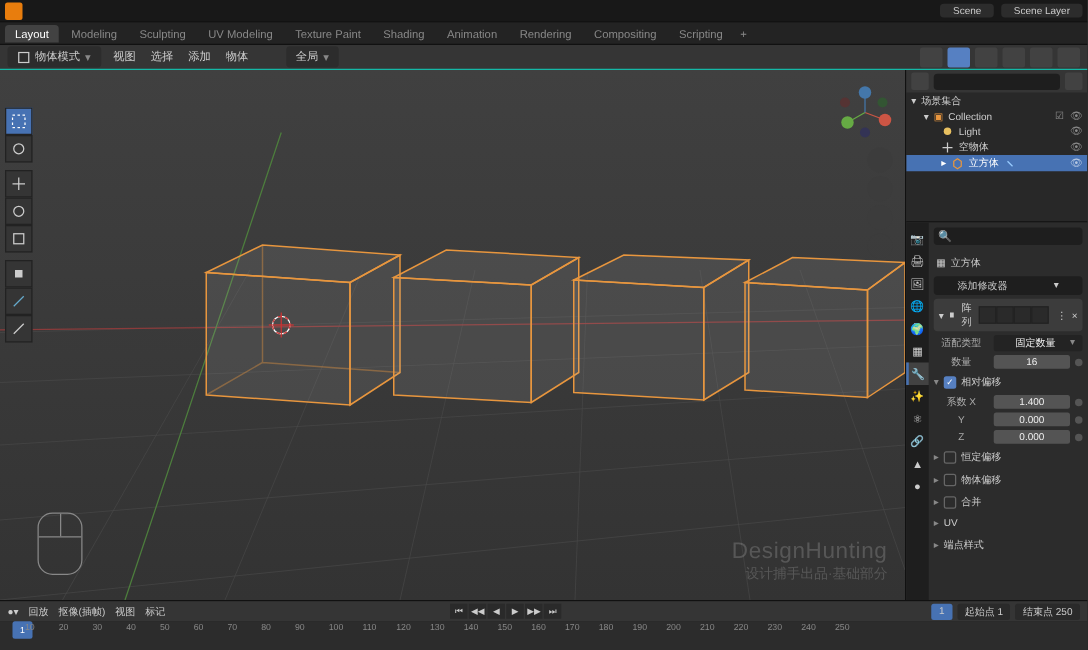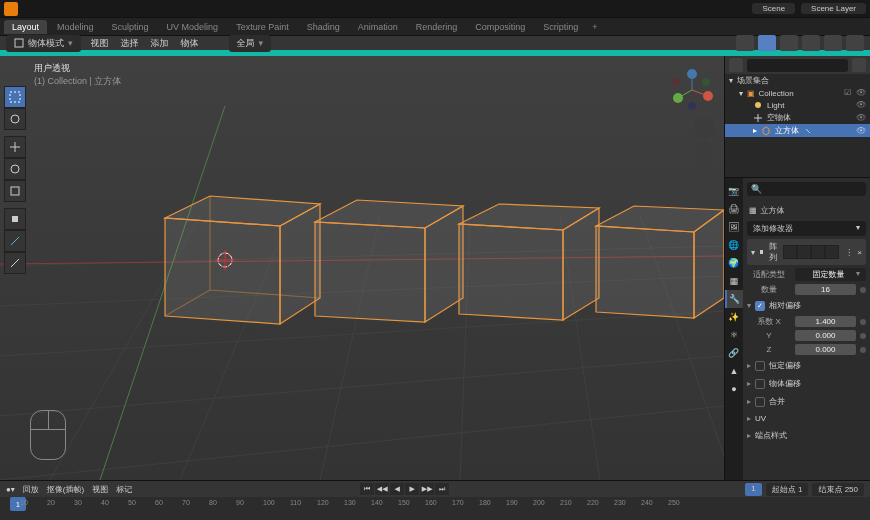--- a/index.html
+++ b/index.html
@@ -7,21 +7,21 @@
 .topbar { height: 18px; background: #181818; display: flex; align-items: center; padding: 0 4px; gap: 10px; border-bottom: 1px solid #111; }
 .topbar .logo { width: 14px; height: 14px; background: #e87d0d; border-radius: 2px; position: relative; }
 .topbar .menus { display: flex; gap: 12px; }
 .topbar .menus span { color: #bbb; cursor: pointer; }
 .topbar .right { margin-left: auto; display: flex; gap: 6px; align-items: center; }
 .topbar .field { background: #2c2c2c; padding: 1px 10px; border-radius: 3px; font-size: 8px; }
 .workspaces { height: 18px; background: #232323; display: flex; align-items: center; padding: 0 4px; gap: 2px; border-bottom: 1px solid #111; }
 .workspaces .tab { padding: 2px 8px; color: #888; cursor: pointer; font-size: 9px; }
 .workspaces .tab.active { background: #424242; color: #fff; border-radius: 3px 3px 0 0; }
 .workspaces .plus { margin-left: 4px; color: #888; }
-.hdr3d { height: 20px; background: #353535; display: flex; align-items: center; padding: 0 6px; gap: 10px; border-bottom: 6px solid #14b8a6; }
+.hdr3d { height: 20px; background: #353535; display: flex; align-items: center; padding: 0 6px; gap: 10px; border-bottom: 1px solid #14b8a6; }
 .hdr3d .mode { background: #2c2c2c; padding: 2px 8px; border-radius: 3px; display: flex; gap: 4px; align-items: center; }
 .hdr3d .menus { display: flex; gap: 12px; }
 .hdr3d .menus span { color: #ccc; }
 .hdr3d .right { margin-left: auto; display: flex; gap: 4px; }
 .hdr3d .iconbtn { width: 18px; height: 16px; background: #424242; border-radius: 2px; }
 .main { display: flex; height: 424px; }
 .viewport { flex: 1; position: relative; background: #3a3a3a; overflow: hidden; }
 .vptext { position: absolute; top: 6px; left: 34px; font-size: 9px; color: #ddd; }
 .vptext .sub { color: #999; }
 .ltoolbar { position: absolute; top: 30px; left: 4px; display: flex; flex-direction: column; gap: 0; }
@@ -50,21 +50,21 @@
 .out-row.sel { background: #4772b3; color: #fff; }
 .out-row .eye { margin-left: auto; display: flex; gap: 2px; }
 .out-row .eye span { width: 10px; height: 10px; opacity: .6; }
 .props { flex: 1; display: flex; background: #2c2c2c; }
 .props-tabs { width: 18px; background: #1e1e1e; display: flex; flex-direction: column; padding-top: 4px; }
 .props-tabs div { width: 18px; height: 18px; display: flex; align-items: center; justify-content: center; }
 .props-tabs div.active { background: #424242; border-left: 2px solid #4772b3; }
 .props-body { flex: 1; padding: 4px; display: flex; flex-direction: column; gap: 3px; overflow: hidden; }
 .props-body .search { height: 14px; background: #1e1e1e; border-radius: 3px; margin-bottom: 4px; display:flex; align-items:center; padding:0 4px; }
 .bc { display: flex; align-items: center; gap: 4px; padding: 2px; font-size: 8px; }
-.dd { background: #1e1e1e; padding: 2px 6px; border-radius: 3px; font-size: 8px; display:flex; justify-content:space-between; }
+.dd { background: #1e1e1e; padding: 2px 19px; border-radius: 3px; font-size: 8px; display:flex; justify-content:space-between; }
 .mod-hdr { background: #3c3c3c; padding: 2px 4px; border-radius: 3px; display: flex; align-items: center; gap: 4px; font-size: 8px; }
 .mod-hdr .icons { margin-left: auto; display: flex; gap: 0; }
 .mod-hdr .icons span { width: 14px; height: 14px; background: #2a2a2a; border: 1px solid #222; }
 .prop-row { display: flex; align-items: center; gap: 4px; font-size: 8px; }
 .prop-row .lbl { width: 44px; text-align: center; color: #aaa; }
 .prop-row .val { flex: 1; background: #545454; padding: 1px 6px; border-radius: 2px; text-align: center; color: #eee; }
 .prop-row .dot { width: 6px; height: 6px; border-radius: 50%; background: #555; }
 .sect { display: flex; align-items: center; gap: 4px; font-size: 8px; padding: 2px 0; color: #ccc; }
 .sect .arrow { color: #888; }
 .chk { width: 10px; height: 10px; background: #5680c2; border-radius: 2px; display:inline-flex; align-items:center; justify-content:center; }
@@ -189,24 +189,20 @@
       </g>
 
       <g transform="translate(225,204)">
         <circle r="7" fill="none" stroke="#fff" stroke-width="1"></circle>
         <circle r="7" fill="none" stroke="#c33" stroke-width="1" stroke-dasharray="3 3"></circle>
         <line x1="-10" y1="0" x2="10" y2="0" stroke="#c33"></line>
         <line x1="0" y1="-10" x2="0" y2="10" stroke="#c33"></line>
       </g>
     </svg>
 
-    <div class="vptext">
-      <div>用户透视</div>
-      <div class="sub">(1) Collection | 立方体</div>
-    </div>
 
     <div class="ltoolbar">
       <div class="tbtn active">
           <svg width="12" height="12">
             <rect x="1" y="1" width="10" height="10" fill="none" stroke="#fff" stroke-dasharray="2"></rect>
           </svg>
         </div>
       <div class="tbtn">
           <svg width="12" height="12">
             <circle cx="6" cy="6" r="4" fill="none" stroke="#ccc"></circle>
@@ -261,20 +257,24 @@
     </div>
     <div class="vtools">
       <div></div>
       <div></div>
       <div></div>
       <div></div>
     </div>
 
     <div class="mouse-ind"></div>
 
+    <div class="wm">
+      <div class="t1">DesignHunting</div>
+      <div class="t2">设计捕手出品·基础部分</div>
+    </div>
 
   </div>
 
   <div class="right-col">
     <div class="outliner">
       <div class="out-hdr">
         <div class="ic"></div>
         <div class="srch"></div>
         <div class="ic"></div>
       </div>

